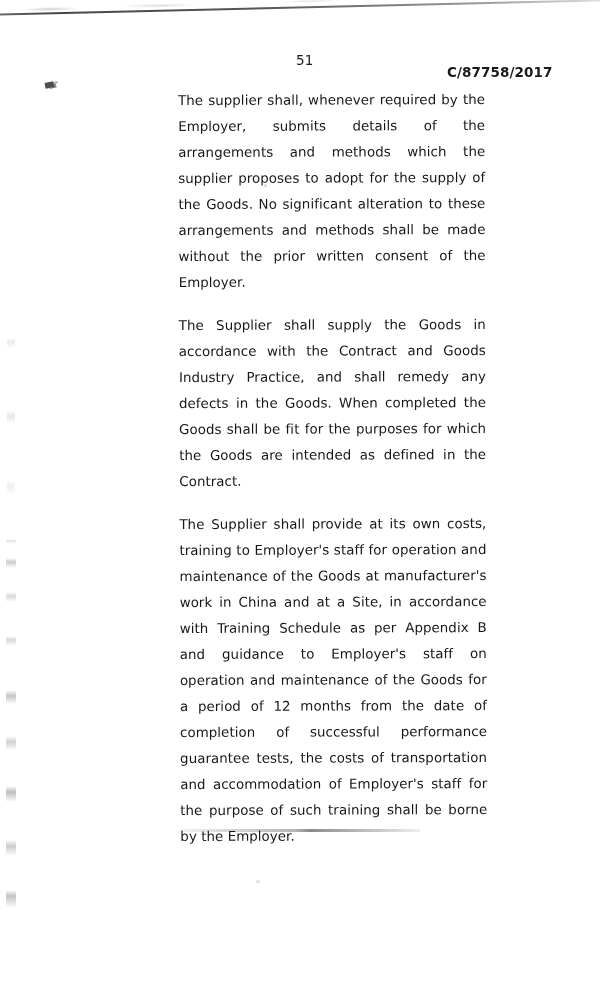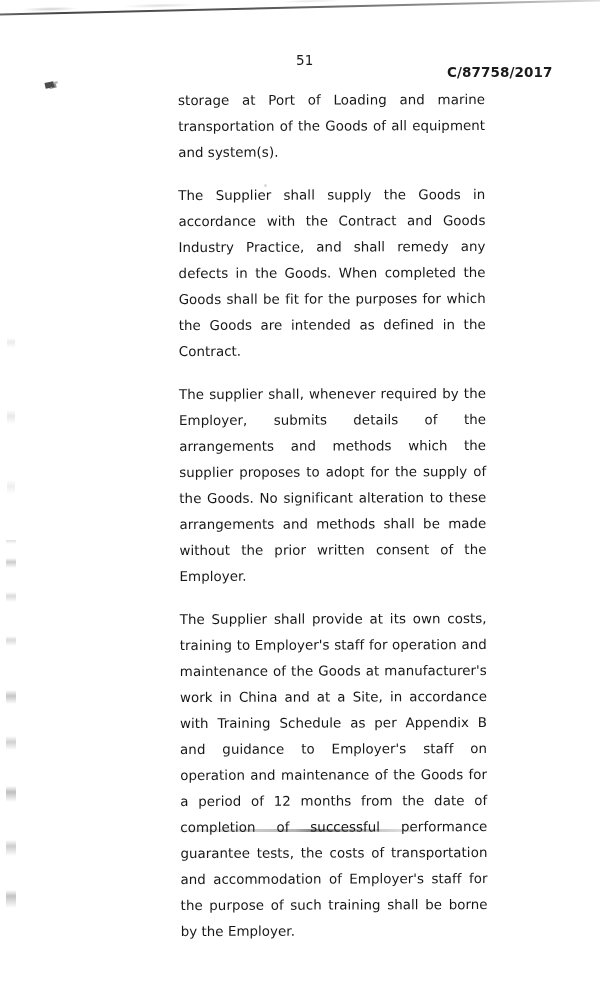--- a/index.html
+++ b/index.html
@@ -203,25 +203,24 @@
   <div id="faint-dot-lower"></div>
 
   <div id="page-header">
     <div id="page-number">51</div>
     <div id="doc-reference">C/87758/2017</div>
   </div>
 
   <div id="content">
     <div id="content-skew">
 
-      <p class="para">storage at Port of Loading and marine transportation of the Goods of all equipment and system(s).</p>
-
+
+
+      <p class="para">The supplier shall, whenever required by the Employer, submits details of the arrangements and methods which the supplier proposes to adopt for the supply of the Goods. No significant alteration to these arrangements and methods shall be made without the prior written consent of the Employer.</p>
 
       <p class="para">The Supplier shall supply the Goods in accordance with the Contract and Goods Industry Practice, and shall remedy any defects in the Goods. When completed the Goods shall be fit for the purposes for which the Goods are intended as defined in the Contract.</p>
-
-      <p class="para">The supplier shall, whenever required by the Employer, submits details of the arrangements and methods which the supplier proposes to adopt for the supply of the Goods. No significant alteration to these arrangements and methods shall be made without the prior written consent of the Employer.</p>
 
       <p class="para">The Supplier shall provide at its own costs, training to Employer's staff for operation and maintenance of the Goods at manufacturer's work in China and at a Site, in accordance with Training Schedule as per Appendix B and guidance to Employer's staff on operation and maintenance of the Goods for a period of 12 months from the date of completion of successful performance guarantee tests, the costs of transportation and accommodation of Employer's staff for the purpose of such training shall be borne by the Employer.</p>
 
     </div>
   </div>
 
 </div>
 
 </body></html>

